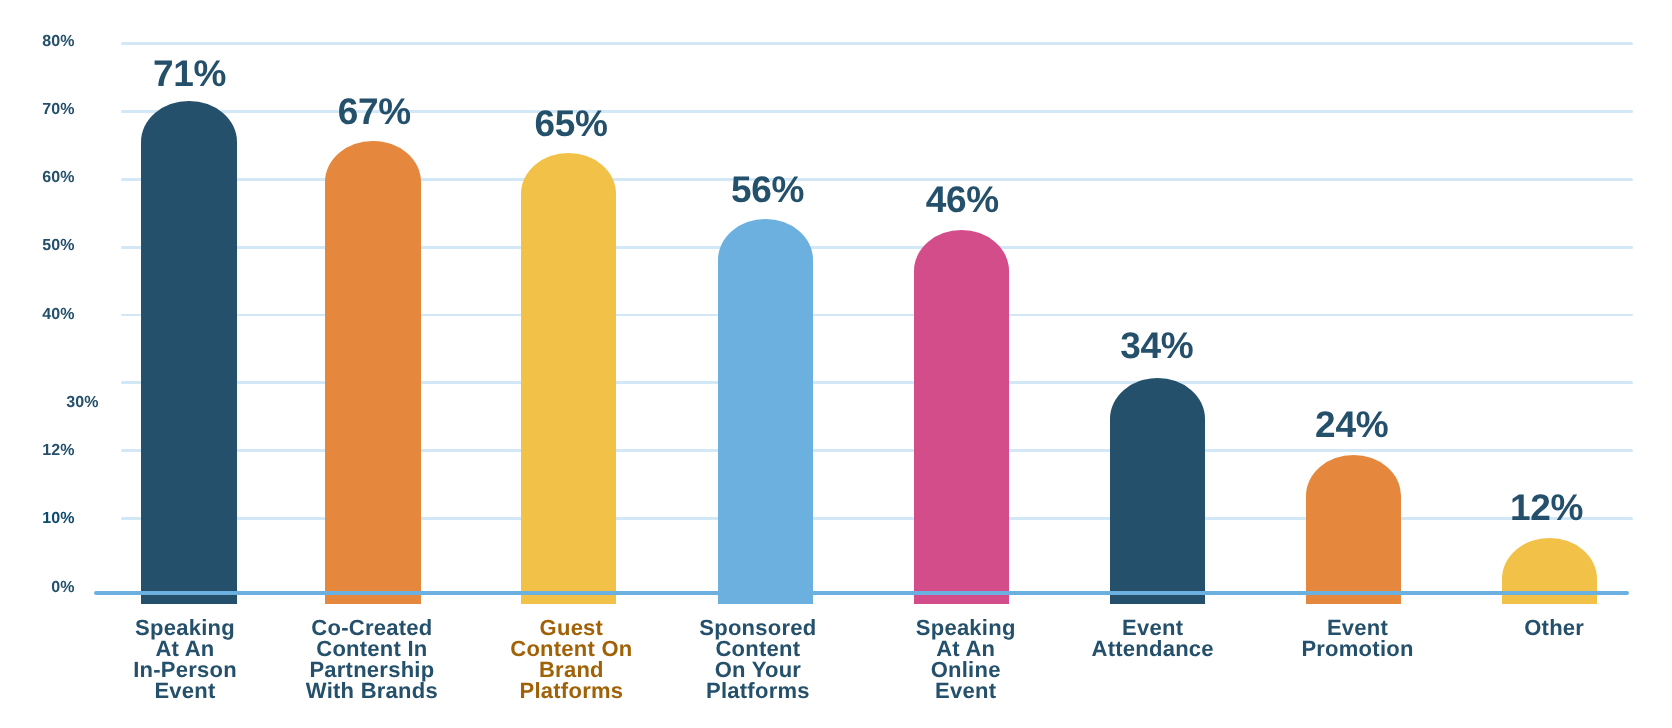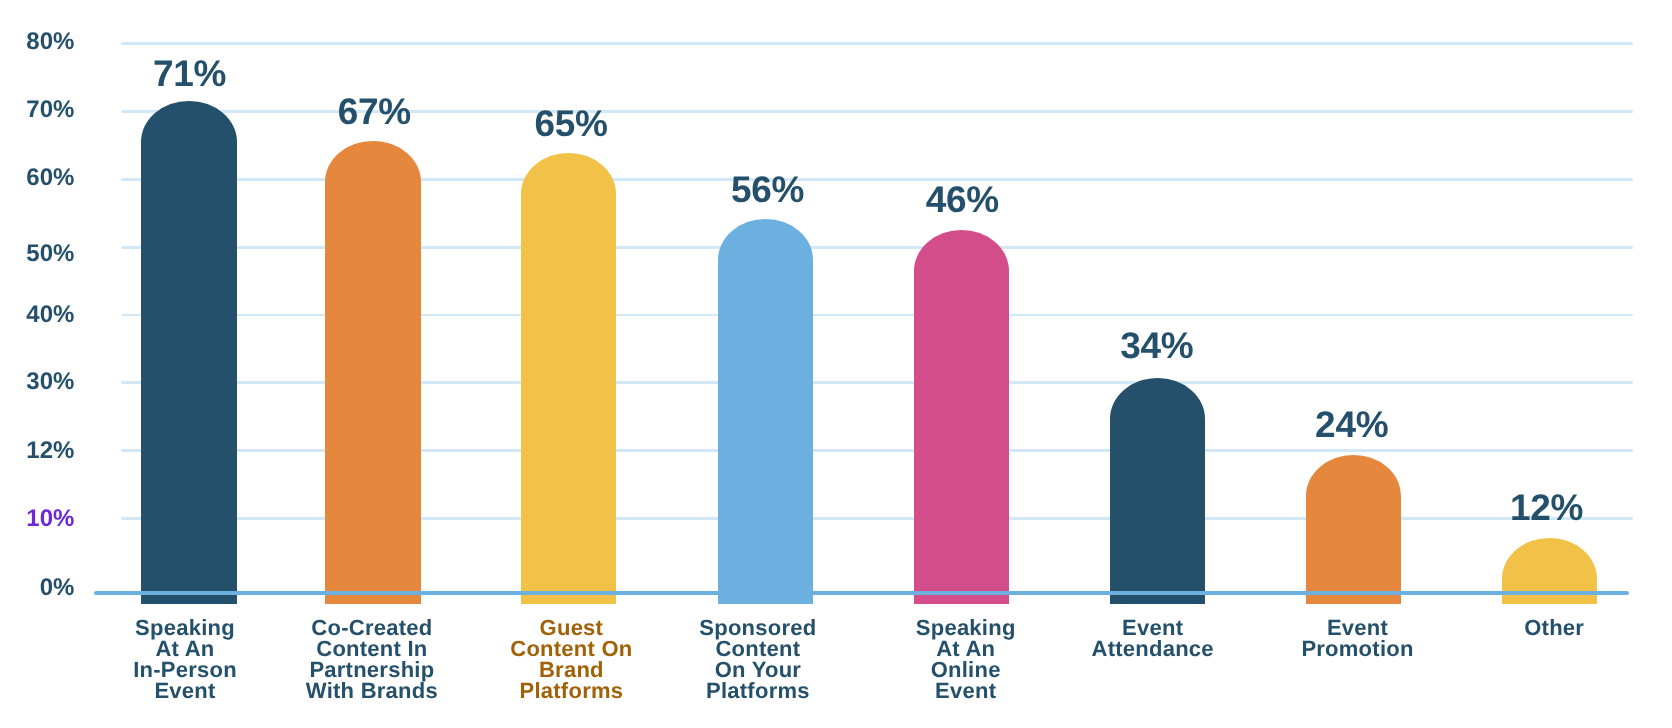--- a/index.html
+++ b/index.html
@@ -10,21 +10,21 @@
   .chart{position:relative;width:1672px;height:728px;background:#ffffff;}
 
   
   .gridlines{position:absolute;left:0;top:0;width:1672px;height:728px;}
   .gridline{position:absolute;height:2.95px;border-radius:1.6px;background:#d2e8f7;}
   .axis-line{position:absolute;height:4.1px;border-radius:2.45px;background:#6cb0e0;}
 
   
   .y-axis{position:absolute;left:0;top:0;width:74.4px;height:728px;}
   .ytick{position:absolute;left:0;width:74.4px;text-align:right;
-         color:#24506b;font-weight:700;font-size:24px;line-height:25px;
+         color:#24506b;font-weight:700;font-size:16px;line-height:25px;
          transform:translateZ(0);}
 
   
   .plot{position:absolute;left:0;top:9px;width:1448px;height:728px;}
   .bar{position:absolute;}
   .value-label{position:absolute;width:220px;text-align:center;
                color:#24506b;font-weight:700;font-size:37px;line-height:37px;
                letter-spacing:-0.3px;transform:translateZ(0);}
 
   
@@ -46,25 +46,25 @@
     <div class="gridline" style="left: 121.2px; width: 1511.8px; top: 313.56px; background: rgb(210, 232, 247);"></div>
     <div class="gridline" style="left: 121.2px; width: 1511.8px; top: 381.4px; background: rgb(210, 232, 247);"></div>
     <div class="gridline" style="left: 121.2px; width: 1511.8px; top: 449.24px; background: rgb(210, 232, 247);"></div>
     <div class="gridline" style="left: 121.2px; width: 1511.8px; top: 517.08px; background: rgb(210, 232, 247);"></div>
   </div>
 
   <div class="y-axis">
     <div class="ytick" style="top: 28.5px; color: rgb(36, 80, 107);">80%</div>
     <div class="ytick" style="top: 96.756px; color: rgb(36, 80, 107);">70%</div>
     <div class="ytick" style="top: 165.012px; color: rgb(36, 80, 107);">60%</div>
-    <div class="ytick" style="top: 233.268px; color: rgb(36, 80, 107); margin-top: 8px;">50%</div>
+    <div class="ytick" style="top: 233.268px; color: rgb(36, 80, 107);">50%</div>
     <div class="ytick" style="top: 301.524px; color: rgb(36, 80, 107);">40%</div>
-    <div class="ytick" style="top: 369px; color: rgb(36, 80, 107);">30%</div>
+    <div class="ytick" style="top: 390px; color: rgb(36, 80, 107); margin-left: 24px;">30%</div>
     <div class="ytick" style="top: 438.036px; color: rgb(36, 80, 107);">12%</div>
-    <div class="ytick" style="top: 506.292px; color: #6d28d9;">10%</div>
+    <div class="ytick" style="top: 506.292px; color: #0c4a6e;">10%</div>
     <div class="ytick" style="top: 574.548px; color: rgb(36, 80, 107);">0%</div>
   </div>
 
   <div class="plot">
     <div class="bar" style="left: 141.1px; top: 92px; width: 95.6px; height: 502.9px; background: rgb(36, 80, 107); border-radius: 47.8px 47.8px 0px 0px / 41px 41px 0px 0px;"></div>
     <div class="bar" style="left: 325px; top: 131.9px; width: 95.6px; height: 463px; background: rgb(229, 136, 62); border-radius: 47.8px 47.8px 0px 0px / 41px 41px 0px 0px;"></div>
     <div class="bar" style="left: 520.9px; top: 143.6px; width: 95.6px; height: 451.3px; background: rgb(242, 193, 71); border-radius: 47.8px 47.8px 0px 0px / 41px 41px 0px 0px;"></div>
     <div class="bar" style="left: 717.5px; top: 209.8px; width: 95.6px; height: 385.1px; background: rgb(108, 176, 224); border-radius: 47.8px 47.8px 0px 0px / 41px 41px 0px 0px;"></div>
     <div class="bar" style="left: 913.5px; top: 221px; width: 95.6px; height: 373.9px; background: rgb(212, 77, 139); border-radius: 47.8px 47.8px 0px 0px / 41px 41px 0px 0px;"></div>
     <div class="bar" style="left: 1109.6px; top: 368.9px; width: 95.6px; height: 226px; background: rgb(36, 80, 107); border-radius: 47.8px 47.8px 0px 0px / 41px 41px 0px 0px;"></div>

